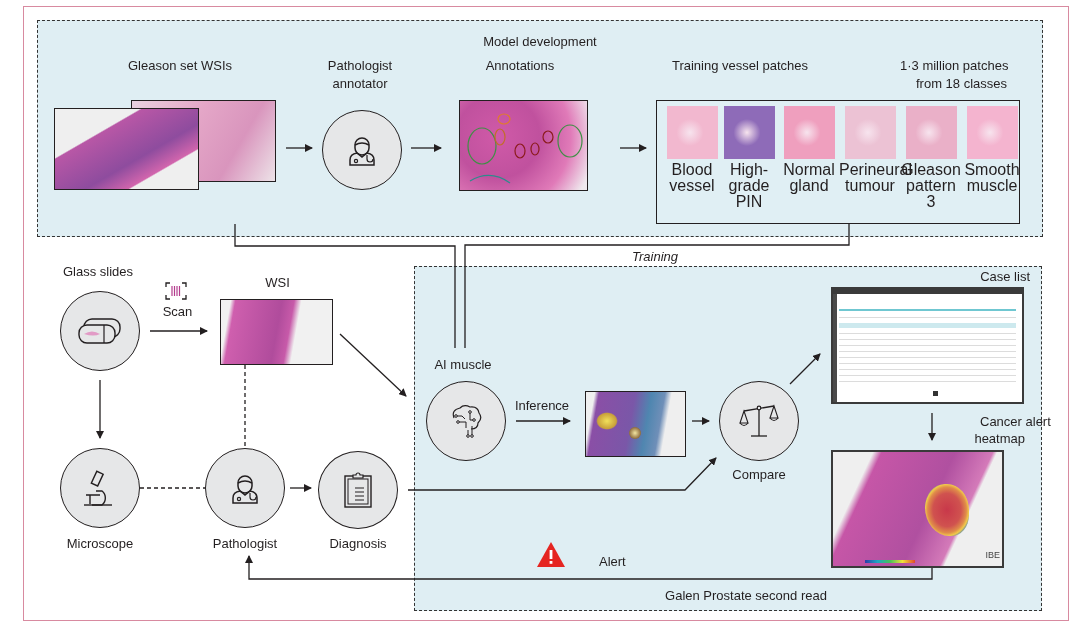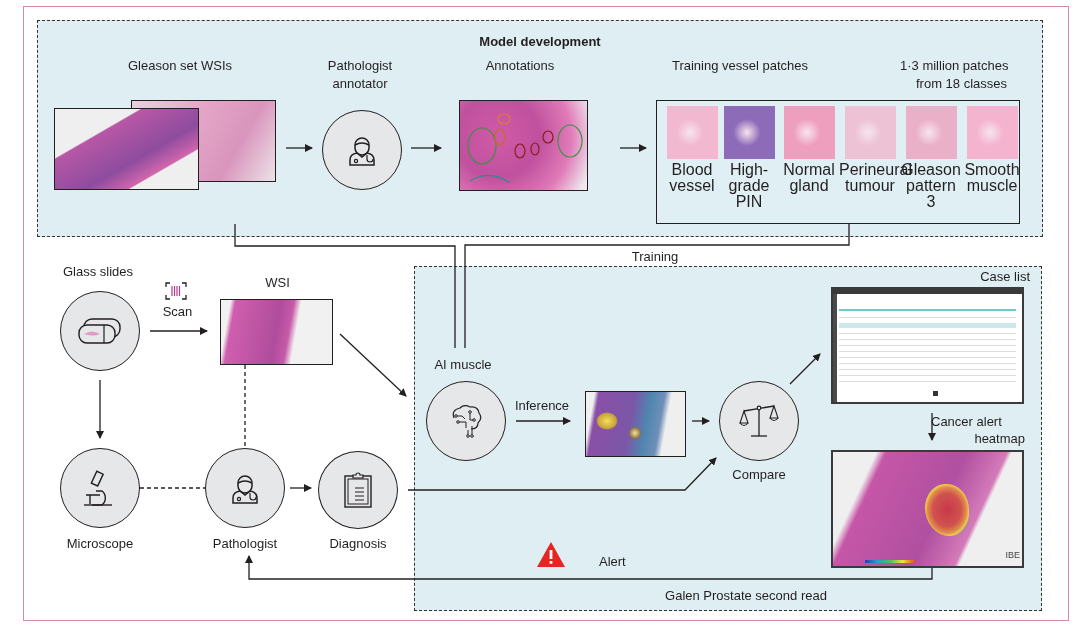--- a/index.html
+++ b/index.html
@@ -4,21 +4,21 @@
 <style>
   html, body { margin: 0; padding: 0; background: #ffffff; }
   body { width: 1080px; height: 630px; position: relative; overflow: hidden;
          font-family: "Liberation Sans", sans-serif; color: #231f20; }
   .outer { position: absolute; left: 23px; top: 6px; width: 1046px; height: 615px;
            border: 1.5px solid #d88aa0; box-sizing: border-box; }
   .panel { position: absolute; background: #dfeef3; border: 1.3px dashed #333; box-sizing: border-box; }
   #model-dev { left: 37px; top: 20px; width: 1006px; height: 217px; }
   #galen { left: 414px; top: 266px; width: 628px; height: 345px; }
   .lbl { position: absolute; font-size: 13px; line-height: 17px; text-align: center; white-space: nowrap; }
-  .bold { font-weight: bold; }
+  .bold { font-weight: normal; }
   .circle { position: absolute; width: 76px; height: 76px; border-radius: 50%; border: 1.4px solid #231f20;
             background: #e6e7e8; box-sizing: border-box; display: flex; align-items: center; justify-content: center; }
   .thumb { position: absolute; border: 1.6px solid #231f20; box-sizing: border-box; overflow: hidden; background: #eee; }
   .patch-box { position: absolute; left: 656px; top: 100px; width: 364px; height: 124px; border: 1.4px solid #231f20;
                box-sizing: border-box; background: #e0eff4; }
   .patch { position: absolute; top: 106px; width: 51px; height: 53px; }
   .plabel { position: absolute; top: 162px; width: 62px; font-size: 16px; line-height: 16px; text-align: center; }
   svg.lines { position: absolute; left: 0; top: 0; width: 1080px; height: 630px; pointer-events: none; }
   .screen { position: absolute; border: 2px solid #3a3a3a; box-sizing: border-box; background: #fff; overflow: hidden; }
   .row { position: absolute; left: 6px; right: 6px; height: 1px; background: #dcdcdc; }
@@ -99,21 +99,21 @@
       <div>3</div>
     </div>
     <div class="patch" style="left: 967px; background: radial-gradient(circle at 45% 50%, rgb(247, 228, 238) 0%, rgb(244, 180, 207) 35%, rgb(244, 180, 207) 100%);"></div>
     <div class="plabel" style="left: 961px;">
       <div>Smooth</div>
       <div>muscle</div>
       <div></div>
     </div>
   </div>
 
-<div class="lbl" style="left:620px;top:248px;width:70px;">Training</div>
+<div class="lbl" style="left:620px;top:248px;width:70px;font-style:italic;">Training</div>
 
 <div class="lbl" style="left:58px;top:263px;width:80px;">Glass slides</div>
 <div class="circle" style="left:60px;top:291px;width:80px;height:80px;">
   <svg width="48" height="28" viewBox="0 0 48 28">
     <rect x="8" y="2" width="36" height="18" rx="8" fill="none" stroke="#231f20" stroke-width="1.4"></rect>
     <rect x="3" y="8" width="36" height="18" rx="8" fill="#e6e7e8" stroke="#231f20" stroke-width="1.4"></rect>
     <line x1="28" y1="8" x2="28" y2="26" stroke="#231f20" stroke-width="1.2"></line>
     <path d="M8 17 q8 -5 16 0 q-6 3 -16 0" fill="#e07ab8" opacity="0.7"></path>
   </svg>
 </div>
@@ -218,23 +218,23 @@
   <div class="row" style="top:56px;"></div>
   <div class="row" style="top:62px;"></div>
   <div class="row" style="top:68px;"></div>
   <div class="row" style="top:74px;"></div>
   <div class="row" style="top:80px;"></div>
   <div class="row" style="top:86px;"></div>
   <div class="row" style="top:92px;"></div>
   <div style="position:absolute;left:100px;top:102px;width:5px;height:5px;background:#333;"></div>
 </div>
 
-<div class="lbl" style="left:931px;top:413px;width:70px;text-align:right;">Cancer alert</div>
+<div class="lbl" style="left:980px;top:413px;width:70px;text-align:right;">Cancer alert</div>
 <div class="lbl" style="left:955px;top:430px;width:70px;text-align:right;">heatmap</div>
-<div class="screen" style="left:831px;top:450px;width:193px;height:118px;background:linear-gradient(115deg,#efefef 0%,#efefef 18%,#c656a7 22%,#b050a0 55%,#d47ab9 72%,#efefef 74%);">
+<div class="screen" style="left:831px;top:450px;width:173px;height:118px;background:linear-gradient(115deg,#efefef 0%,#efefef 18%,#c656a7 22%,#b050a0 55%,#d47ab9 72%,#efefef 74%);">
   <div style="position:absolute;left:92px;top:32px;width:44px;height:52px;border-radius:45% 50% 40% 55%;background:radial-gradient(#c8384a,#d0524f 45%,#e08c4a 62%,#f1c94a 70%,#3b7dbf 80%,transparent 86%);"></div>
   <div style="position:absolute;left:32px;bottom:3px;width:50px;height:3px;background:linear-gradient(90deg,#2a3da8,#1fa5c4,#47c25a,#f2e23a,#e04a2b);"></div>
   <div style="position:absolute;right:2px;bottom:6px;font-size:9px;color:#444;">IBE</div>
 </div>
 
 <svg style="position:absolute;left:536px;top:541px;" width="30" height="27" viewBox="0 0 30 27">
   <path d="M15 1 L29 26 H1z" fill="#e52521"></path>
   <rect x="13.6" y="9" width="2.8" height="9" fill="#fff"></rect>
   <rect x="13.6" y="20" width="2.8" height="2.8" fill="#fff"></rect>
 </svg>

